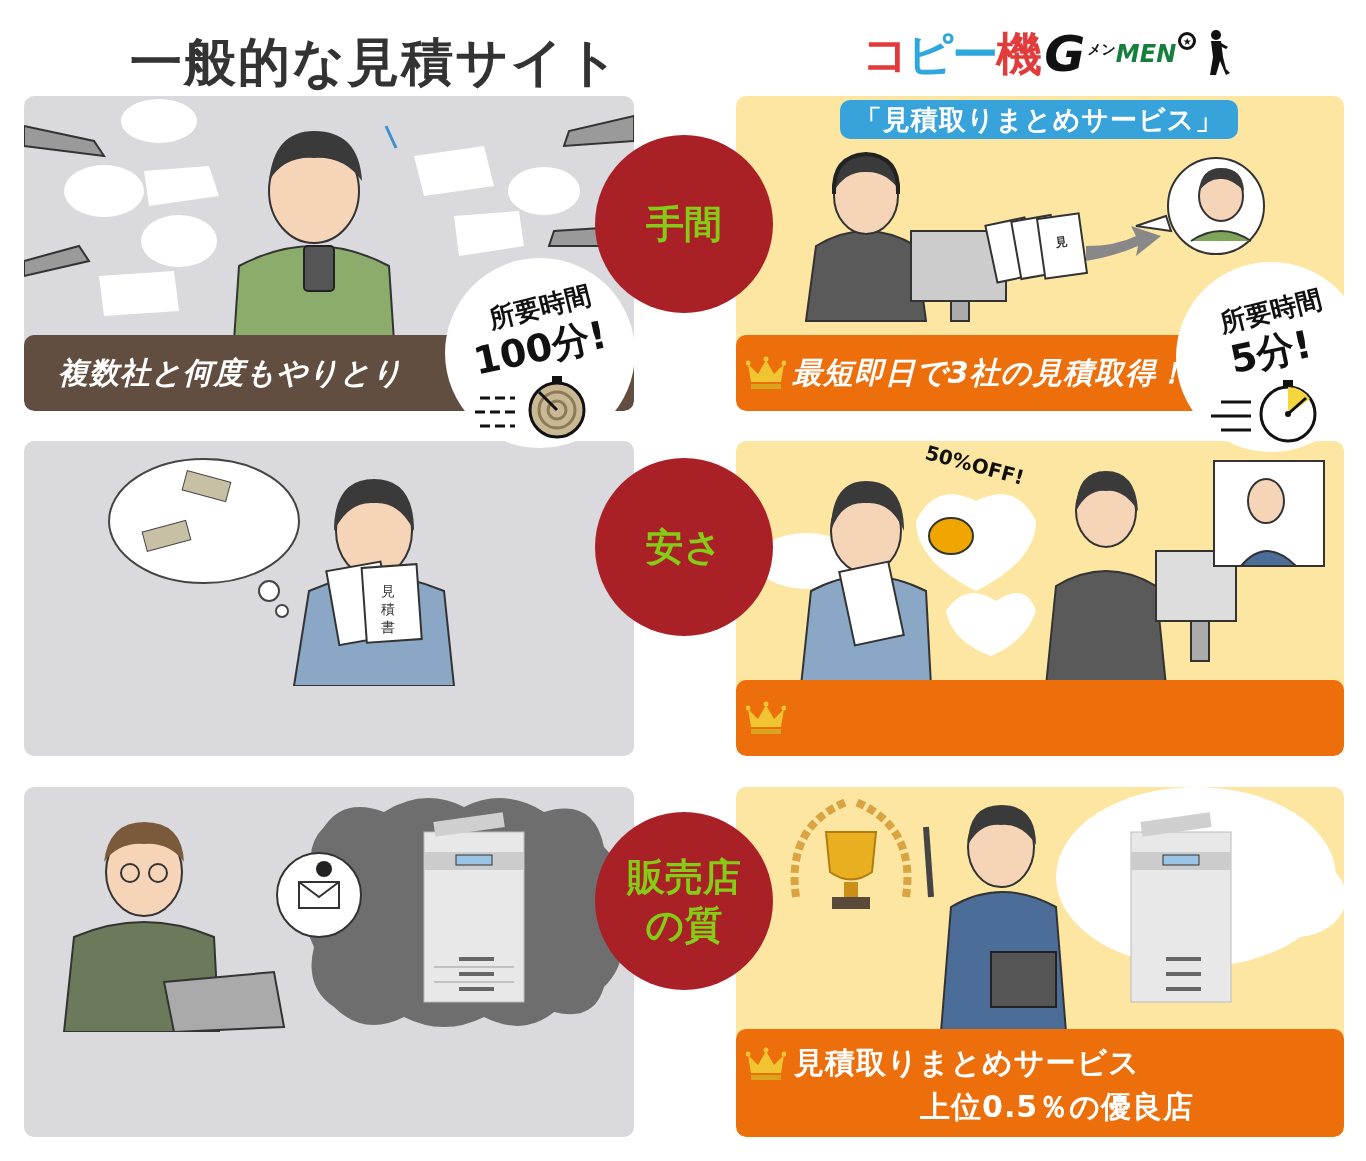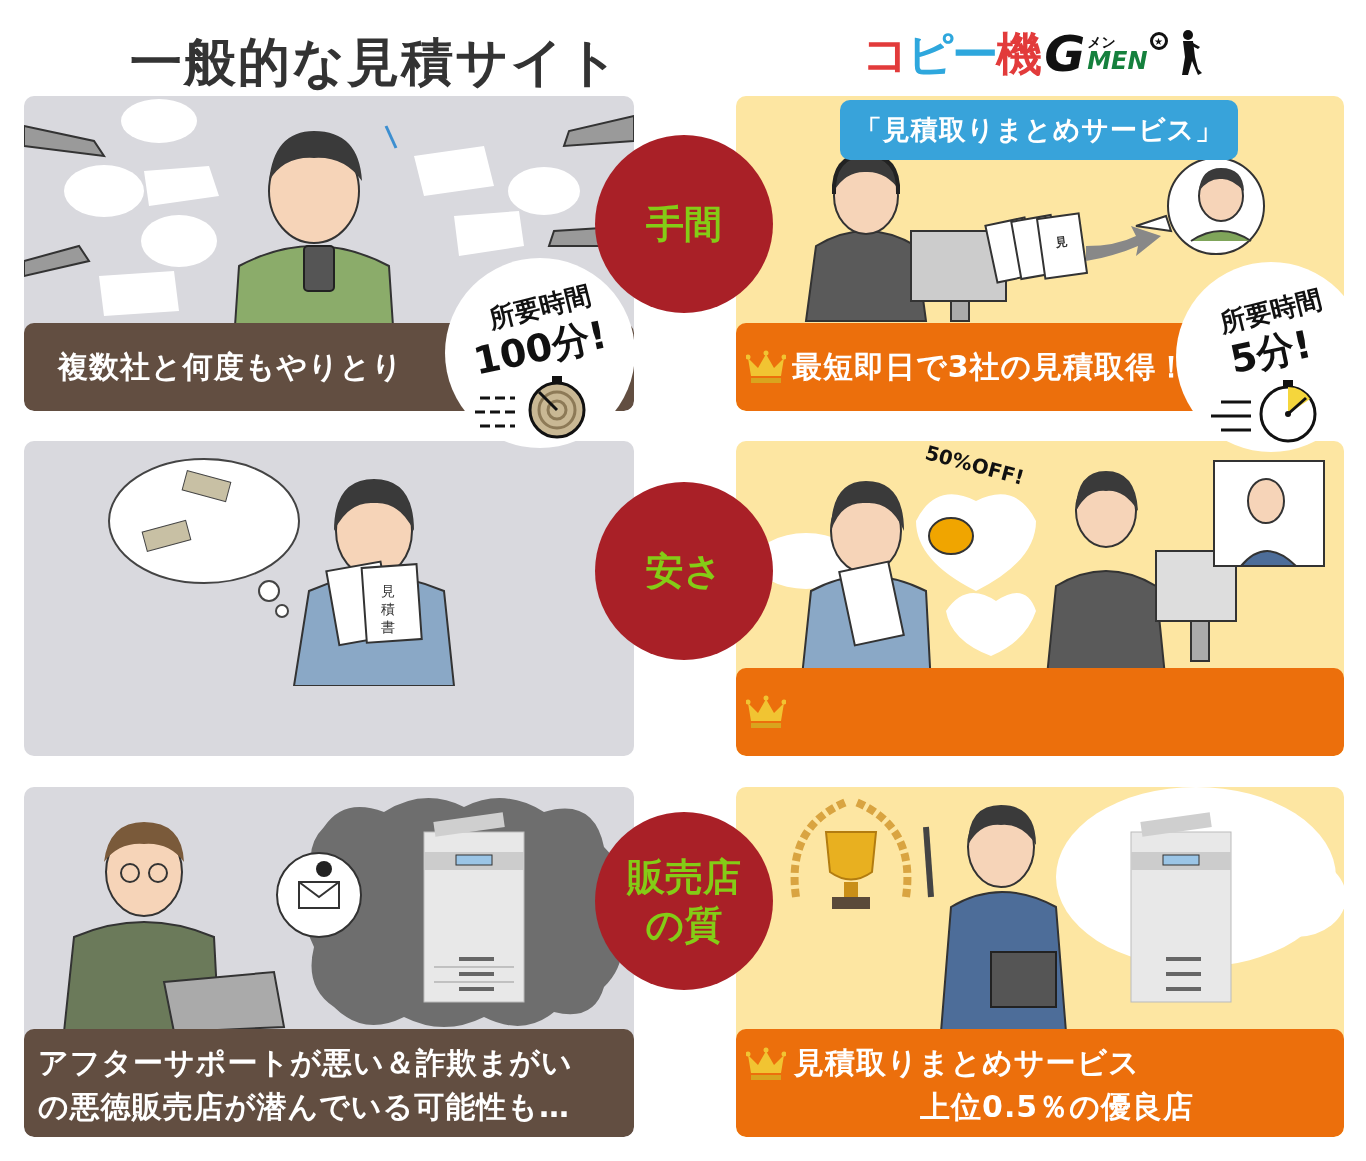--- a/index.html
+++ b/index.html
@@ -10,66 +10,66 @@
   #left-title { left: 130px; }
 
   
   #logo { position: absolute; left: 862px; top: 26px; height: 56px; display: flex; align-items: center; }
   #logo .kana { font-size: 46px; font-weight: bold; letter-spacing: -2px; line-height: 1; }
   #logo .k1 { color: #e23b3b; }
   #logo .k2 { color: #2ea7dd; }
   #logo .k3 { color: #2ea7dd; }
   #logo .k4 { color: #e23b3b; }
   #logo .g { font-size: 50px; font-style: italic; color: #111; margin-left: 4px; font-family: "DejaVu Sans", sans-serif; font-weight: bold; }
-  #logo .men-wrap { display: flex; flex-direction: column; line-height: 1; margin-left: 2px; }
+  #logo .men-wrap { display: flex; flex-direction: row; line-height: 1; margin-left: 2px; }
   #logo .men-kana { font-size: 14px; color: #111; }
   #logo .men { font-size: 24px; color: #15803d; font-style: italic; }
   #logo .star { width: 18px; height: 18px; border: 3px solid #111; border-radius: 50%; font-size: 10px; display: flex; align-items: center; justify-content: center; margin: 0 4px 26px 2px; color: #111; }
   #logo .runner { width: 26px; height: 50px; margin-left: 4px; }
 
   
   .panel { position: absolute; border-radius: 10px; overflow: hidden; }
   .panel.left { left: 24px; width: 610px; background: #d9d9de; }
   .panel.right { left: 736px; width: 608px; background: #fde6a2; }
   .row1 { top: 96px; height: 315px; }
   .row2 { top: 441px; height: 315px; }
   .row3 { top: 787px; height: 350px; }
 
   .caption { position: absolute; left: 0; right: 0; bottom: 0; display: flex; align-items: center; color: #ffffff; font-size: 30px; letter-spacing: 1px; border-radius: 10px; }
   .panel.left .caption { background: #624e41; }
   .panel.right .caption { background: #ec6f0c; }
-  .row1 .caption, .row2 .caption { height: 88px; }
+  .row1 .caption, .row2 .caption { height: 76px; font-style: italic; }
   .row3 .caption { height: 108px; }
   .caption .txt { padding-left: 34px; }
   .caption.center .txt { width: 100%; text-align: center; padding-left: 0; }
   .caption .crown { width: 40px; height: 34px; margin-left: 10px; flex-shrink: 0; }
   .caption.multi { flex-direction: row; align-items: flex-start; padding-top: 12px; }
   .caption.multi .lines { display: flex; flex-direction: column; line-height: 44px; }
   .caption.multi .lines span:nth-child(2) { padding-left: 0; }
   .caption-right-multi .crown { margin-top: 6px; }
   .caption-right-multi .lines { width: 540px; }
   .caption-right-multi .l2 { text-align: center; padding-right: 6px; }
   .caption-left-multi .lines { padding-left: 14px; }
 
   
   .topic { position: absolute; left: 595px; width: 178px; height: 178px; border-radius: 50%; background: #a92027; display: flex; align-items: center; justify-content: center; flex-direction: column; color: #84cc16; font-size: 38px; line-height: 48px; text-align: center; z-index: 5; }
   #topic-1 { top: 135px; }
-  #topic-2 { top: 482px; }
+  #topic-2 { top: 458px; }
   #topic-3 { top: 812px; }
 
   
   .time-badge { position: absolute; width: 190px; height: 190px; border-radius: 50%; background: #ffffff; z-index: 4; display: flex; flex-direction: column; align-items: center; padding-top: 32px; color: #111; }
   #time-left { left: 445px; top: 258px; }
   #time-right { left: 1176px; top: 262px; }
   .time-badge .lbl { font-size: 26px; transform: rotate(-14deg); }
   .time-badge .val { font-size: 38px; transform: rotate(-12deg); margin-top: -2px; }
   .time-badge svg { margin-top: -4px; }
 
   
-  #service-tag { position: absolute; left: 840px; top: 100px; width: 398px; height: 60px; background: #38a3da; border-radius: 10px; color: #fff; font-size: 27px; display: flex; align-items: center; justify-content: center; z-index: 3; letter-spacing: 1px; }
+  #service-tag { position: absolute; left: 840px; top: 100px; width: 398px; height: 39px; background: #38a3da; border-radius: 10px; color: #fff; font-size: 27px; display: flex; align-items: center; justify-content: center; z-index: 3; letter-spacing: 1px; }
 
   
   .illus { position: absolute; }
   .off-text { position: absolute; font-size: 20px; color: #111; transform: rotate(15deg); z-index: 3; }
 </style>
 </head>
 <body>
 
 <div id="left-title" class="col-title">一般的な見積サイト</div>
 
@@ -272,26 +272,20 @@
     <circle cx="106" cy="86" r="9" fill="none" stroke="#333" stroke-width="2"></circle>
     <circle cx="134" cy="86" r="9" fill="none" stroke="#333" stroke-width="2"></circle>
 
     <polygon points="140,195 250,185 260,240 150,245" fill="#aaa" stroke="#333" stroke-width="2"></polygon>
 
     <circle cx="295" cy="108" r="42" fill="#fff" stroke="#333" stroke-width="2"></circle>
     <rect x="275" y="95" width="40" height="26" fill="#fff" stroke="#333" stroke-width="2"></rect>
     <polyline points="275,95 295,110 315,95" fill="none" stroke="#333" stroke-width="2"></polyline>
     <circle cx="300" cy="82" r="8" fill="#222"></circle>
   </svg>
-  <div class="caption multi caption-left-multi">
-    <div class="lines">
-      <span>アフターサポートが悪い＆詐欺まがい</span>
-      <span>の悪徳販売店が潜んでいる可能性も…</span>
-    </div>
-  </div>
 </div>
 
 <div id="topic-3" class="topic">
   <span>販売店</span>
   <span>の質</span>
 </div>
 
 <div class="panel right row3">
   <svg class="illus" style="left:0;top:0" width="608" height="245" viewBox="0 0 608 245">
 

